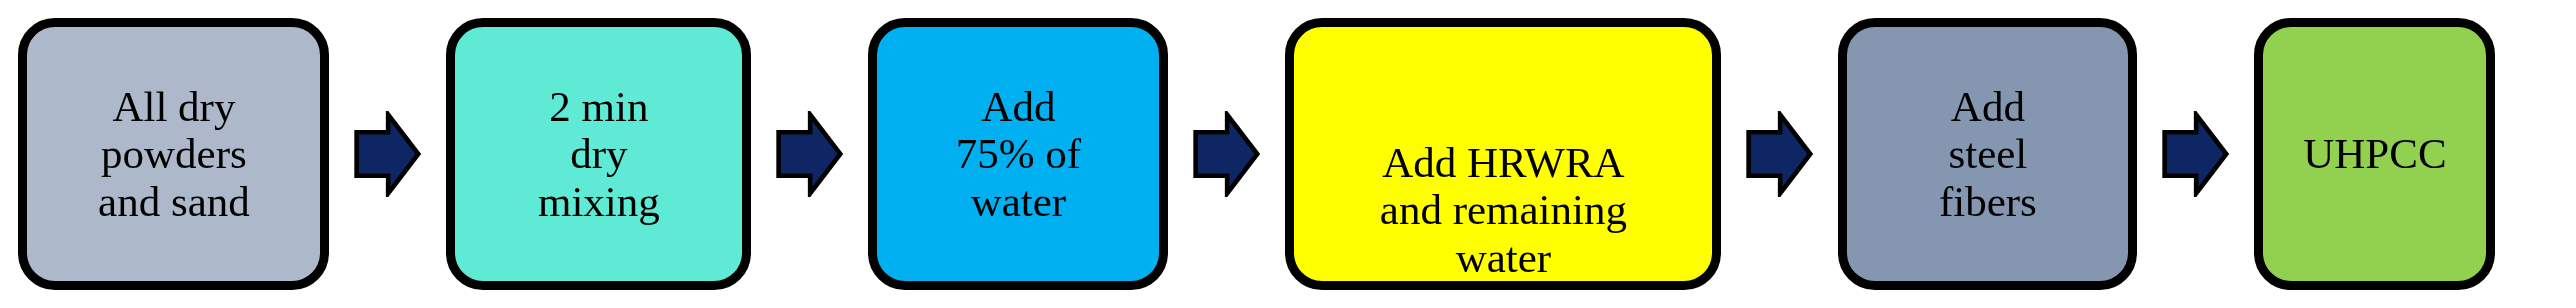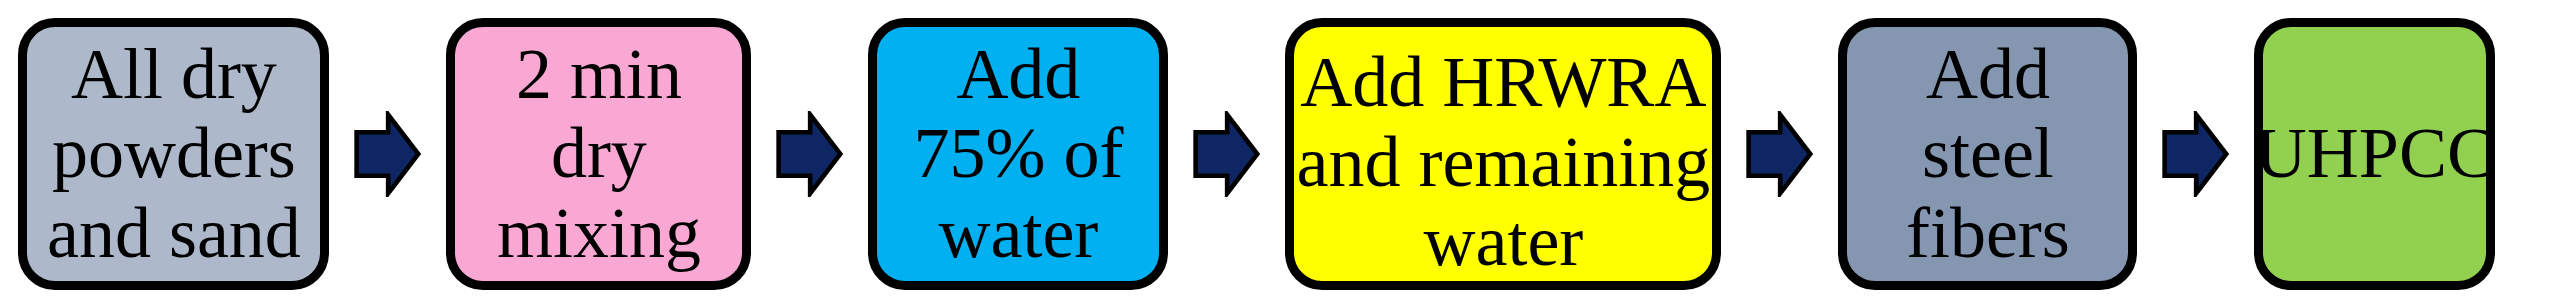--- a/index.html
+++ b/index.html
@@ -20,21 +20,21 @@
     flex: 0 0 auto;
     height: 272px;
     border: 9.2px solid #000000;
     border-radius: 37px;
     display: flex;
     align-items: center;
     justify-content: center;
   }
   .step-label {
     font-family: "Liberation Serif", "DejaVu Serif", serif;
-    font-size: 72px;
+    font-size: 43px;
     line-height: 1.1;
     color: #000000;
     text-align: center;
     white-space: pre-line;
   }
   .arrow-wrap {
     flex: 0 0 auto;
     margin: 0 25px;
     display: flex;
     align-items: center;
@@ -62,21 +62,21 @@
 powders
 and sand</div>
   </div>
 
   <div class="arrow-wrap">
     <svg width="67" height="86" viewBox="0 0 102 130">
       <polygon points="4,32 52,32 52,5 98,65 52,125 52,98 4,98" fill="#0e2663"></polygon>
     </svg>
   </div>
 
-  <div class="step-box w2" style="background-color: #f9a8d4;">
+  <div class="step-box w2" style="background-color: #5eead4;">
     <div class="step-label">2 min
 dry
 mixing</div>
   </div>
 
   <div class="arrow-wrap">
     <svg width="67" height="86" viewBox="0 0 102 130">
       <polygon points="4,32 52,32 52,5 98,65 52,125 52,98 4,98" fill="#0e2663"></polygon>
     </svg>
   </div>

